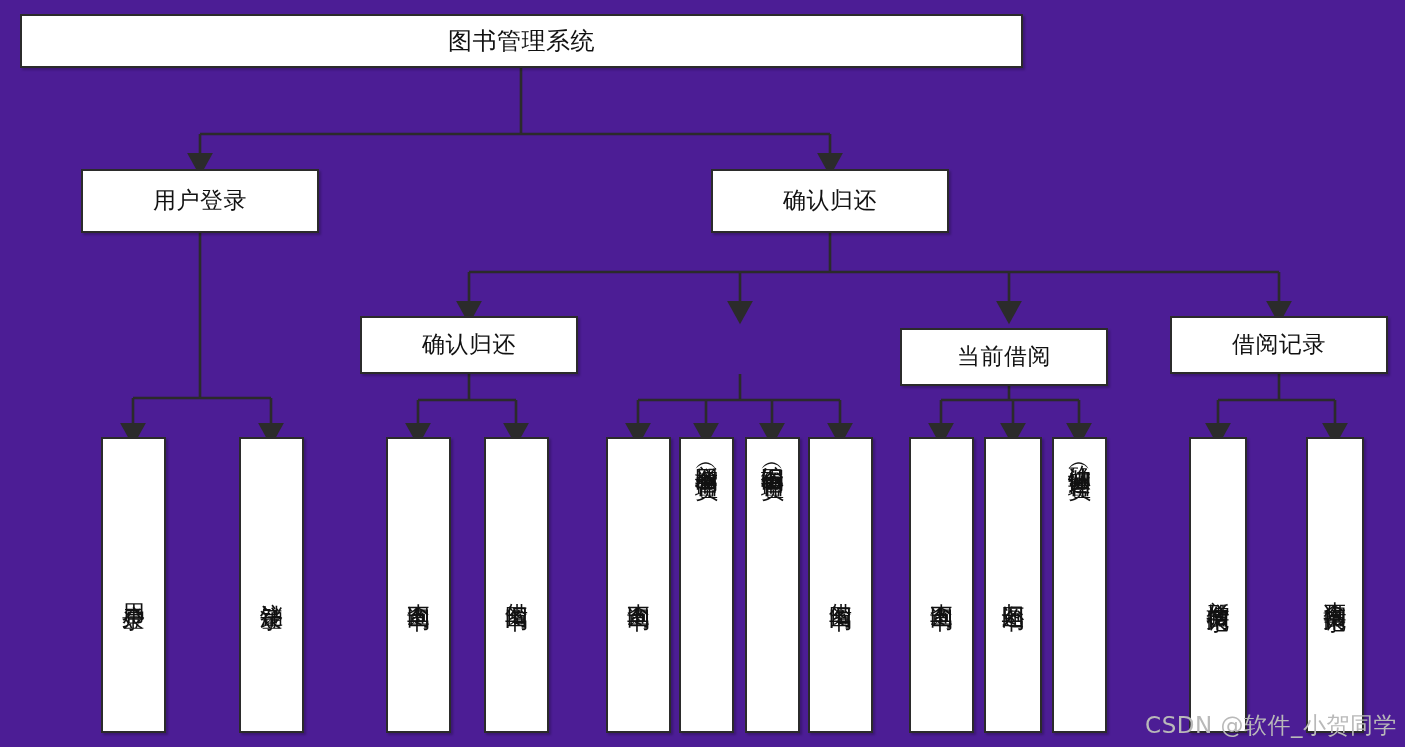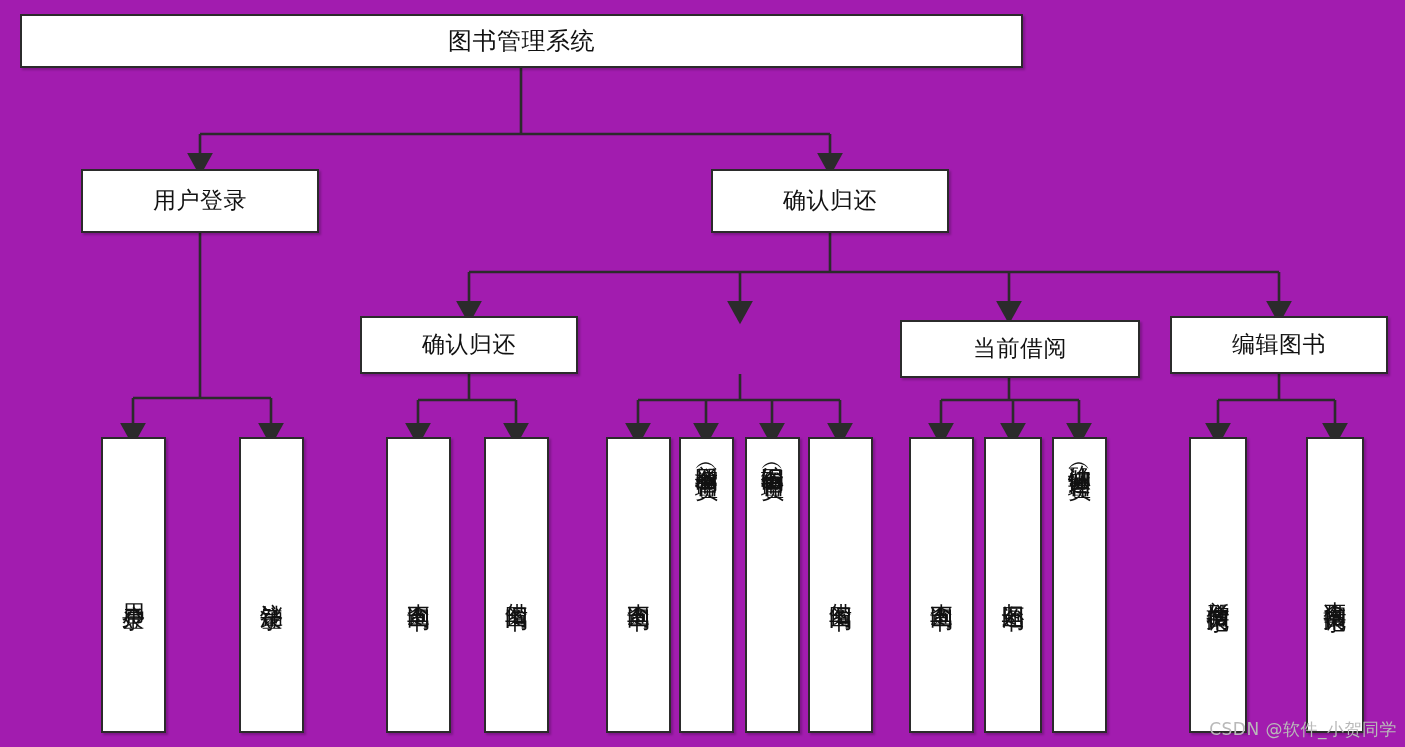--- a/index.html
+++ b/index.html
@@ -7,21 +7,21 @@
     padding: 0;
     background: #ffffff;
   }
   body {
     font-family: "DejaVu Sans", "Liberation Sans", sans-serif;
   }
   #canvas {
     position: relative;
     width: 1405px;
     height: 747px;
-    background: #a21caf;
+    background: #4c1d95;
     overflow: hidden;
   }
   svg#wires {
     position: absolute;
     left: 0;
     top: 0;
     width: 1405px;
     height: 747px;
     pointer-events: none;
   }
@@ -54,21 +54,21 @@
     text-orientation: upright;
     font-size: 23px;
     line-height: 1.18;
     letter-spacing: 2px;
     white-space: nowrap;
   }
   .watermark {
     position: absolute;
     right: 8px;
     bottom: 6px;
-    font-size: 17px;
+    font-size: 23px;
     color: #b9b9b9;
     letter-spacing: 0.5px;
     z-index: 3;
     white-space: nowrap;
   }
 </style>
 </head>
 <body>
 
 <div id="canvas">
@@ -130,25 +130,25 @@
   <div class="node" style="left:81px; top:169px; width:238px; height:64px;">
     <span class="label">用户登录</span>
   </div>
   <div class="node" style="left:711px; top:169px; width:238px; height:64px;">
     <span class="label">确认归还</span>
   </div>
 
   <div class="node" style="left:360px; top:316px; width:218px; height:58px;">
     <span class="label">确认归还</span>
   </div>
-  <div class="node" style="left:900px; top:320px; width:240px; height:58px;">
+  <div class="node" style="left:900px; top:328px; width:208px; height:58px;">
     <span class="label">当前借阅</span>
   </div>
   <div class="node" style="left:1170px; top:316px; width:218px; height:58px;">
-    <span class="label">编辑图书</span>
+    <span class="label">借阅记录</span>
   </div>
 
   <div class="node leaf" style="left:101px; top:437px; width:65px; height:296px; align-items:center;">
     <span class="label">用户登录</span>
   </div>
   <div class="node leaf" style="left:239px; top:437px; width:65px; height:296px; align-items:center;">
     <span class="label">注销登录</span>
   </div>
 
   <div class="node leaf" style="left:386px; top:437px; width:65px; height:296px; align-items:center;">

